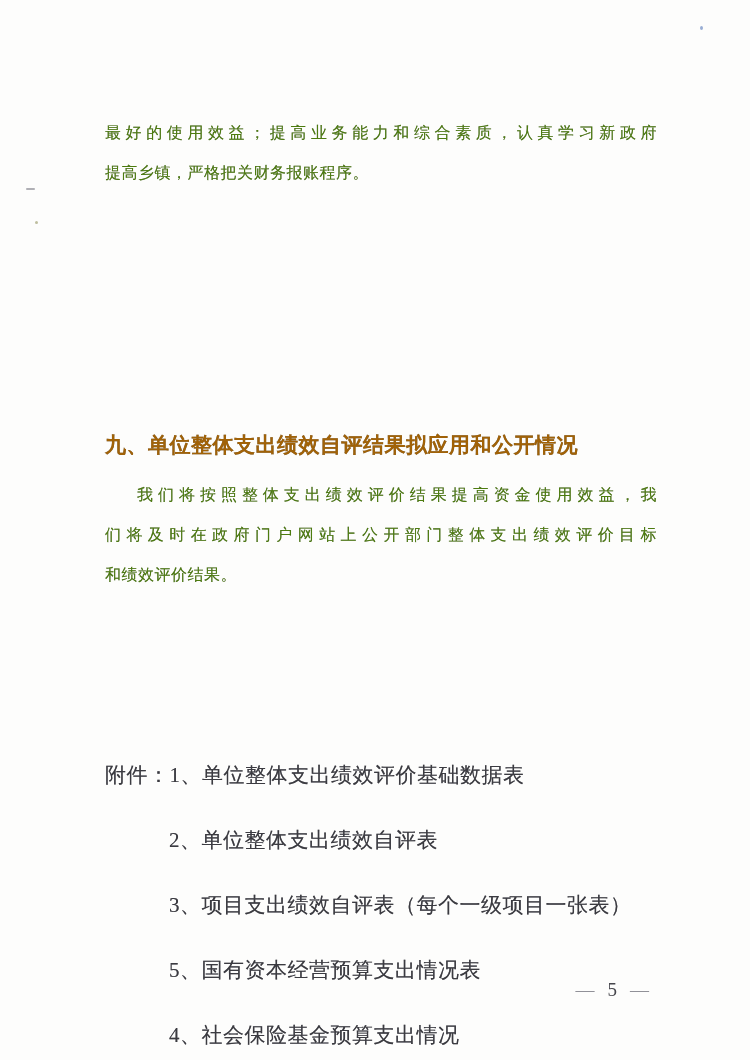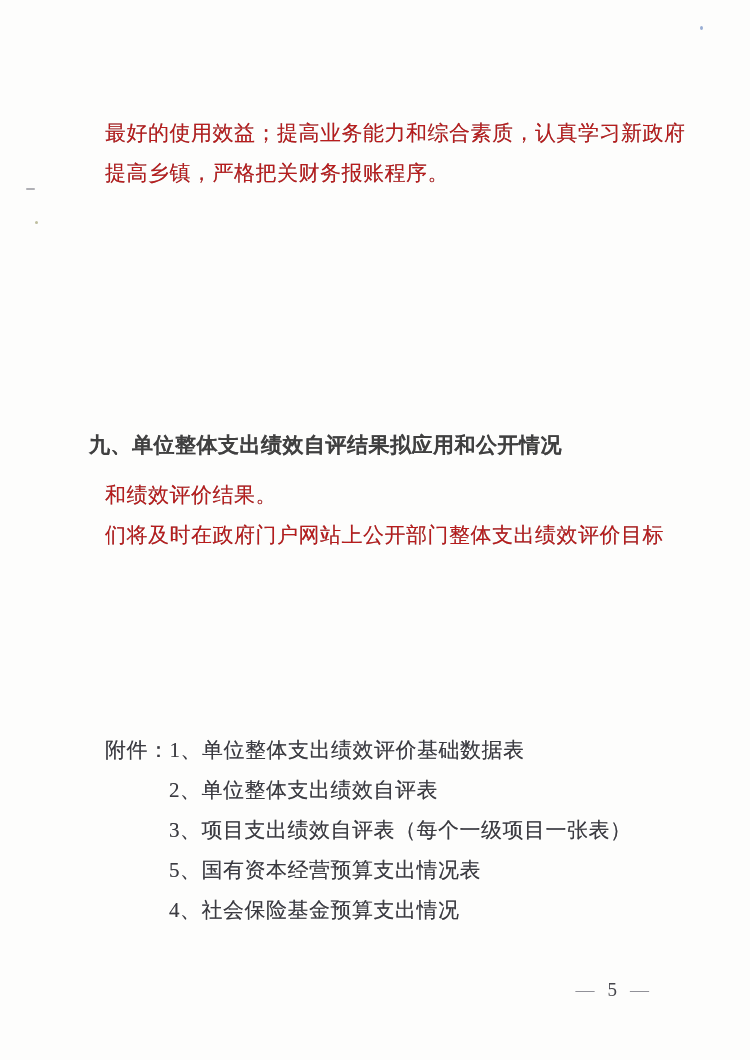--- a/index.html
+++ b/index.html
@@ -10,53 +10,54 @@
     height: 1060px;
     margin: 0 auto;
     background: #fdfdfc;
     overflow: hidden;
     font-family: "Liberation Serif", "DejaVu Serif", serif;
   }
   .block { position: absolute; left: 105px; width: 552px; }
   .bline {
     height: 40px;
     line-height: 40px;
-    font-size: 21px;
-    color: #b91c1c;
+    font-size: 16px;
+    color: #4d7c0f;
     text-align: justify;
     text-align-last: justify;
     text-justify: inter-character;
     letter-spacing: 0.5px;
     text-shadow: 0 0 0.6px rgba(62,62,70,0.55);
     white-space: nowrap;
   }
   .bline.end { text-align-last: left; }
   .indent2 { text-indent: 2em; }
   .heading {
     position: absolute;
-    left: 89px;
+    left: 105px;
     width: 560px;
     height: 40px;
     line-height: 40px;
     font-family: "Liberation Sans", "DejaVu Sans", sans-serif;
     font-weight: 700;
     font-size: 21px;
     letter-spacing: 0.5px;
-    color: #404040;
+    color: #a16207;
     text-shadow: 0 0 0.5px rgba(40,40,46,0.6);
     white-space: nowrap;
   }
   .attach-line {
     height: 40px;
     line-height: 40px;
     font-size: 21px;
     color: #3b3b41;
     letter-spacing: 0.5px;
     text-shadow: 0 0 0.6px rgba(62,62,70,0.55);
     white-space: nowrap;
+    margin-top: 25px;
   }
   .attach-item-indent { padding-left: 64px; }
   .footer {
     position: absolute;
     top: 976px;
     right: 100px;
     height: 28px;
     line-height: 28px;
     font-size: 19px;
     color: #4c4c52;
@@ -81,22 +82,23 @@
 
   <div class="block" style="top:113px">
     <div class="bline">最好的使用效益；提高业务能力和综合素质，认真学习新政府</div>
     <div class="bline end">提高乡镇，严格把关财务报账程序。</div>
   </div>
 
 
   <div class="heading" style="top:425px">九、单位整体支出绩效自评结果拟应用和公开情况</div>
 
   <div class="block" style="top:475px">
+    <div class="bline indent2">我们将按照整体支出绩效评价结果提高资金使用效益，我</div>
+    <div class="bline">们将及时在政府门户网站上公开部门整体支出绩效评价目标</div>
     <div class="bline end">和绩效评价结果。</div>
-    <div class="bline">们将及时在政府门户网站上公开部门整体支出绩效评价目标</div>
   </div>
 
 
   <div class="block" style="top:730px">
     <div class="attach-line">
       <span>附件：</span><span>1、单位整体支出绩效评价基础数据表</span>
     </div>
     <div class="attach-line attach-item-indent">2、单位整体支出绩效自评表</div>
     <div class="attach-line attach-item-indent">3、项目支出绩效自评表（每个一级项目一张表）</div>
     <div class="attach-line attach-item-indent">5、国有资本经营预算支出情况表</div>

